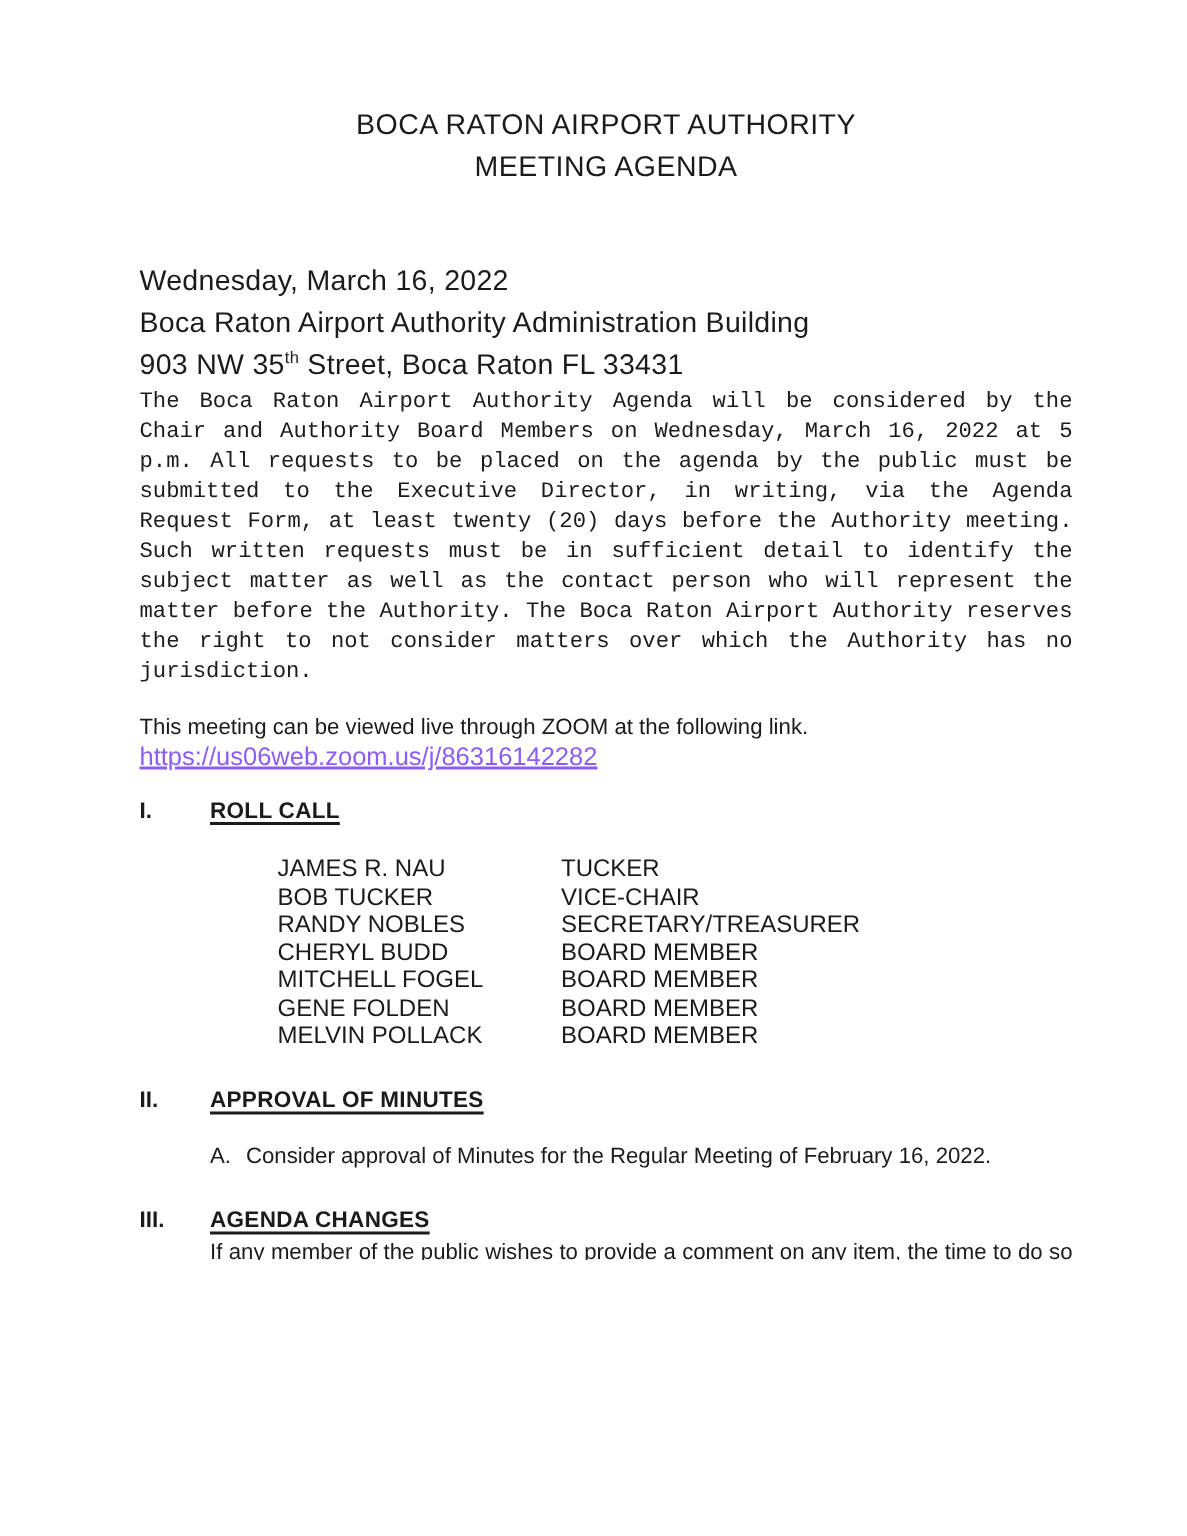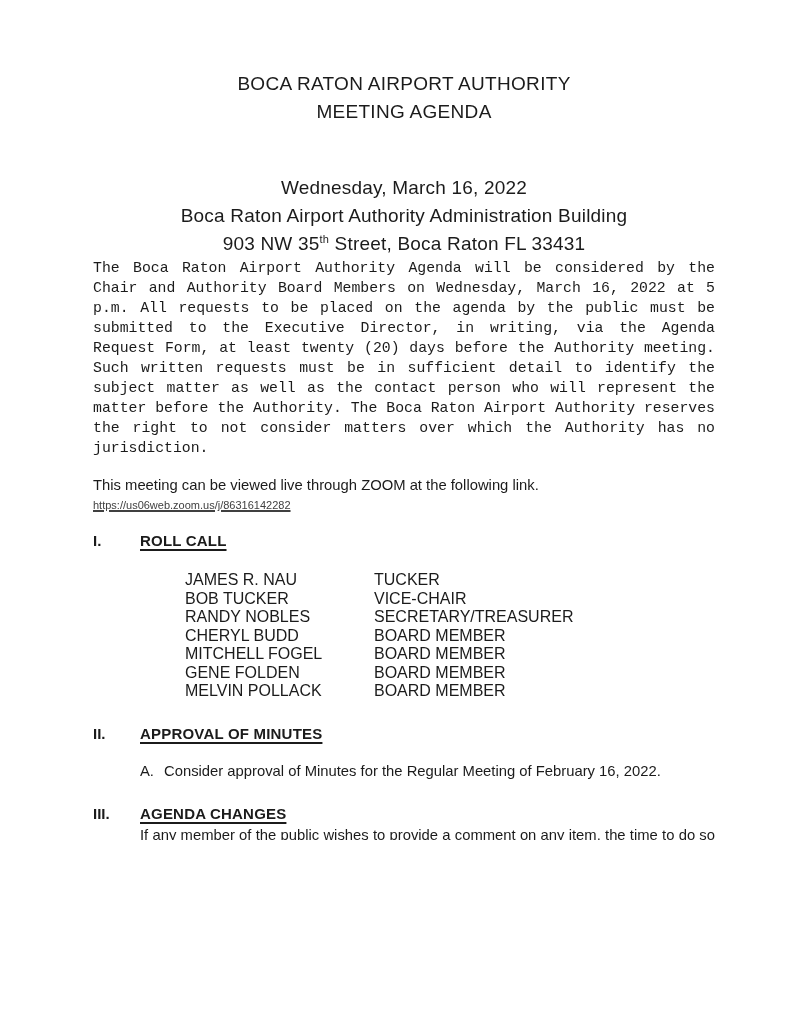--- a/index.html
+++ b/index.html
@@ -19,21 +19,21 @@
 
   
   .title-block {
     text-align: center;
     font-size: 19px;
     line-height: 28px;
     letter-spacing: 0.3px;
   }
   .event-block {
     margin-top: 48px;
-    text-align: center;
+    text-align: left;
     font-size: 19px;
     line-height: 28px;
     letter-spacing: 0.2px;
   }
   .event-block sup {
     font-size: 11px;
     vertical-align: super;
     line-height: 0;
   }
 
@@ -43,23 +43,23 @@
     font-size: 14.8px;
     line-height: 20px;
     font-family: Liberation Mono, monospace;
   }
   .justify { text-align: justify; }
 
   .zoom-notice { margin-top: 17px; font-size: 14.8px; line-height: 20px; }
   .zoom-link {
     display: inline-block;
     margin-top: 0px;
-    font-size: 11px;
+    font-size: 17px;
     line-height: 20px;
-    color: #404040;
+    color: #8b5cf6;
     text-decoration: underline;
     text-decoration-thickness: 1.5px;
     cursor: pointer;
   }
 
   
   .section-row {
     display: flex;
     align-items: baseline;
     font-size: 15px;

